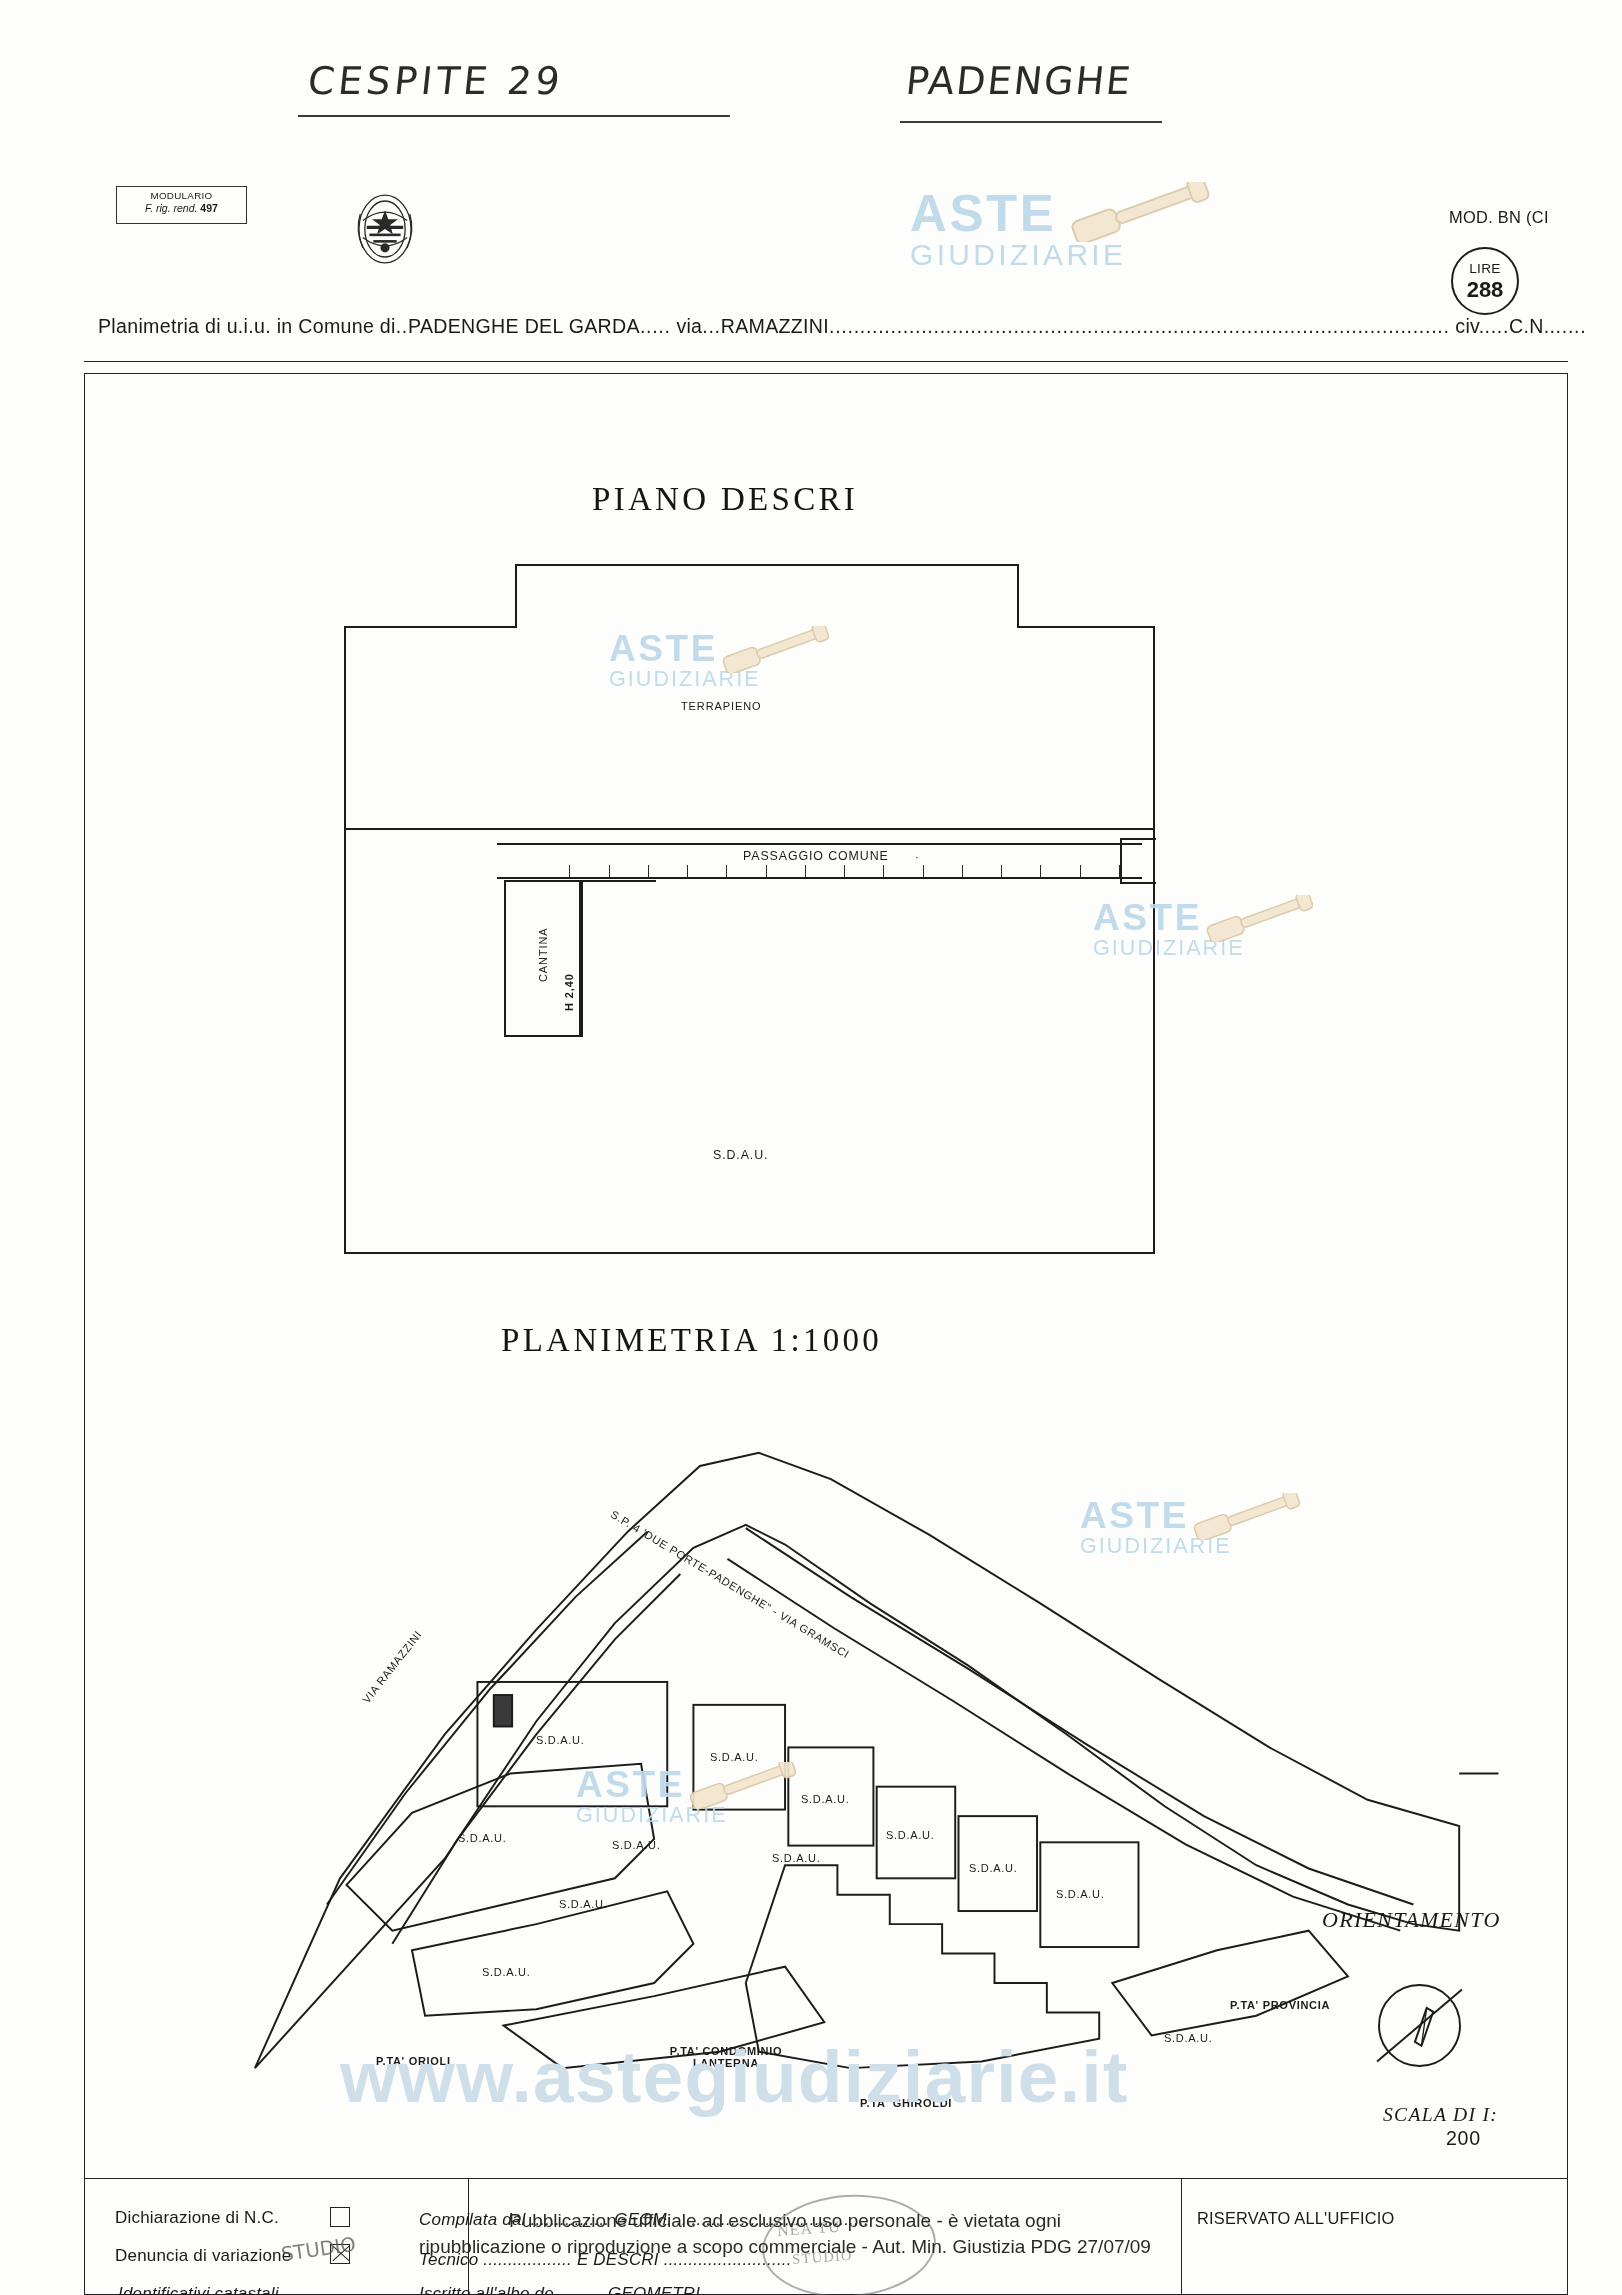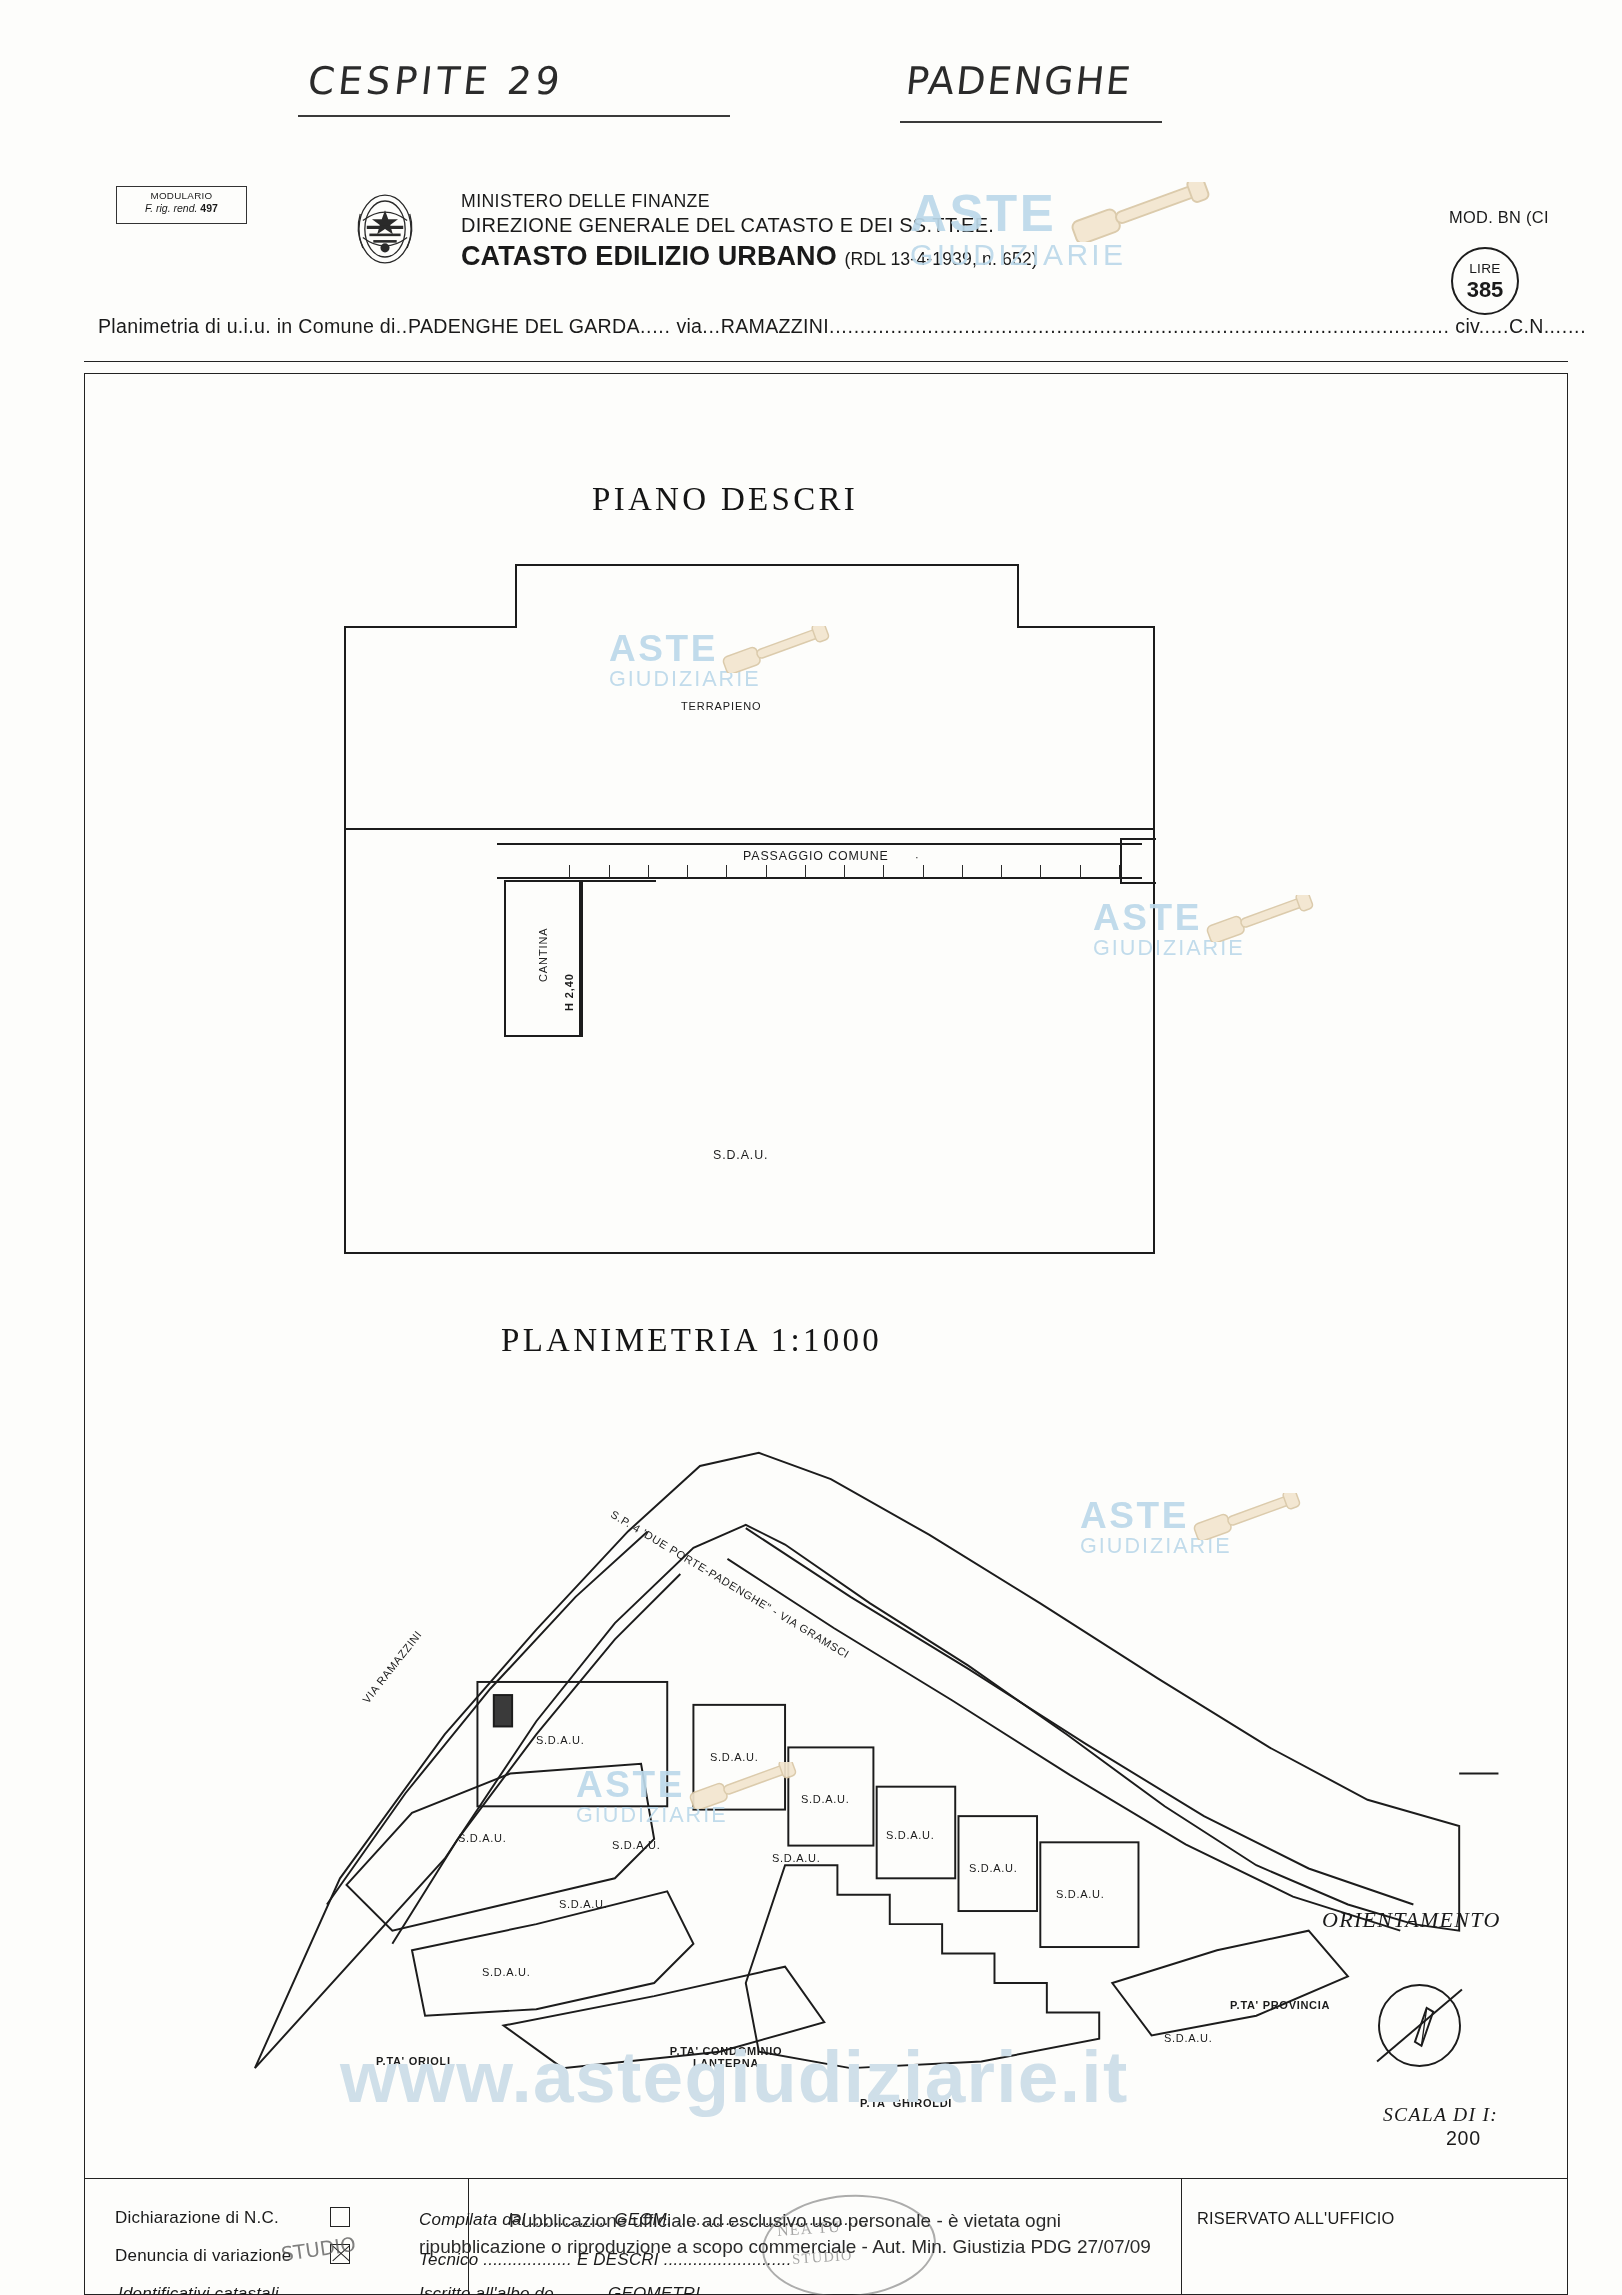--- a/index.html
+++ b/index.html
@@ -373,33 +373,25 @@
         <rect x="40" y="80" width="36" height="4"></rect>
         <circle cx="58" cy="92" r="7"></circle>
       </g>
       <g stroke="#2a2a2a" stroke-width="2" fill="none">
         <path d="M20 40 q-8 26 4 52"></path>
         <path d="M96 40 q8 26 -4 52"></path>
       </g>
     </svg>
   </div>
 
-  <div id="ministry">
-    <div class="l1">MINISTERO DELLE FINANZE</div>
-    <div class="l2">DIREZIONE GENERALE DEL CATASTO E DEI SS.TT.EE.</div>
-    <div class="l3">
-      <span>CATASTO EDILIZIO URBANO</span>
-      <span class="reg">(RDL 13-4-1939, n. 652)</span>
-    </div>
-  </div>
 
   <div id="modbn">MOD. BN (CI</div>
   <div id="lire-circle">
     <div class="lbl">LIRE</div>
-    <div class="val">385</div>
+    <div class="val">288</div>
   </div>
 
   <div id="subject-line">
     <span>Planimetria di u.i.u. in Comune di</span><span class="dots">..</span><span class="filled">PADENGHE DEL GARDA</span><span class="dots">.....</span>
     <span>via</span><span class="dots">...</span><span class="filled">RAMAZZINI</span><span class="dots">.....................................................................................................</span>
     <span>civ.</span><span class="dots">....</span><span class="filled">C.N.</span><span class="dots">......</span>
   </div>
   <div id="subject-rule"></div>
 
   <div id="frame"></div>

